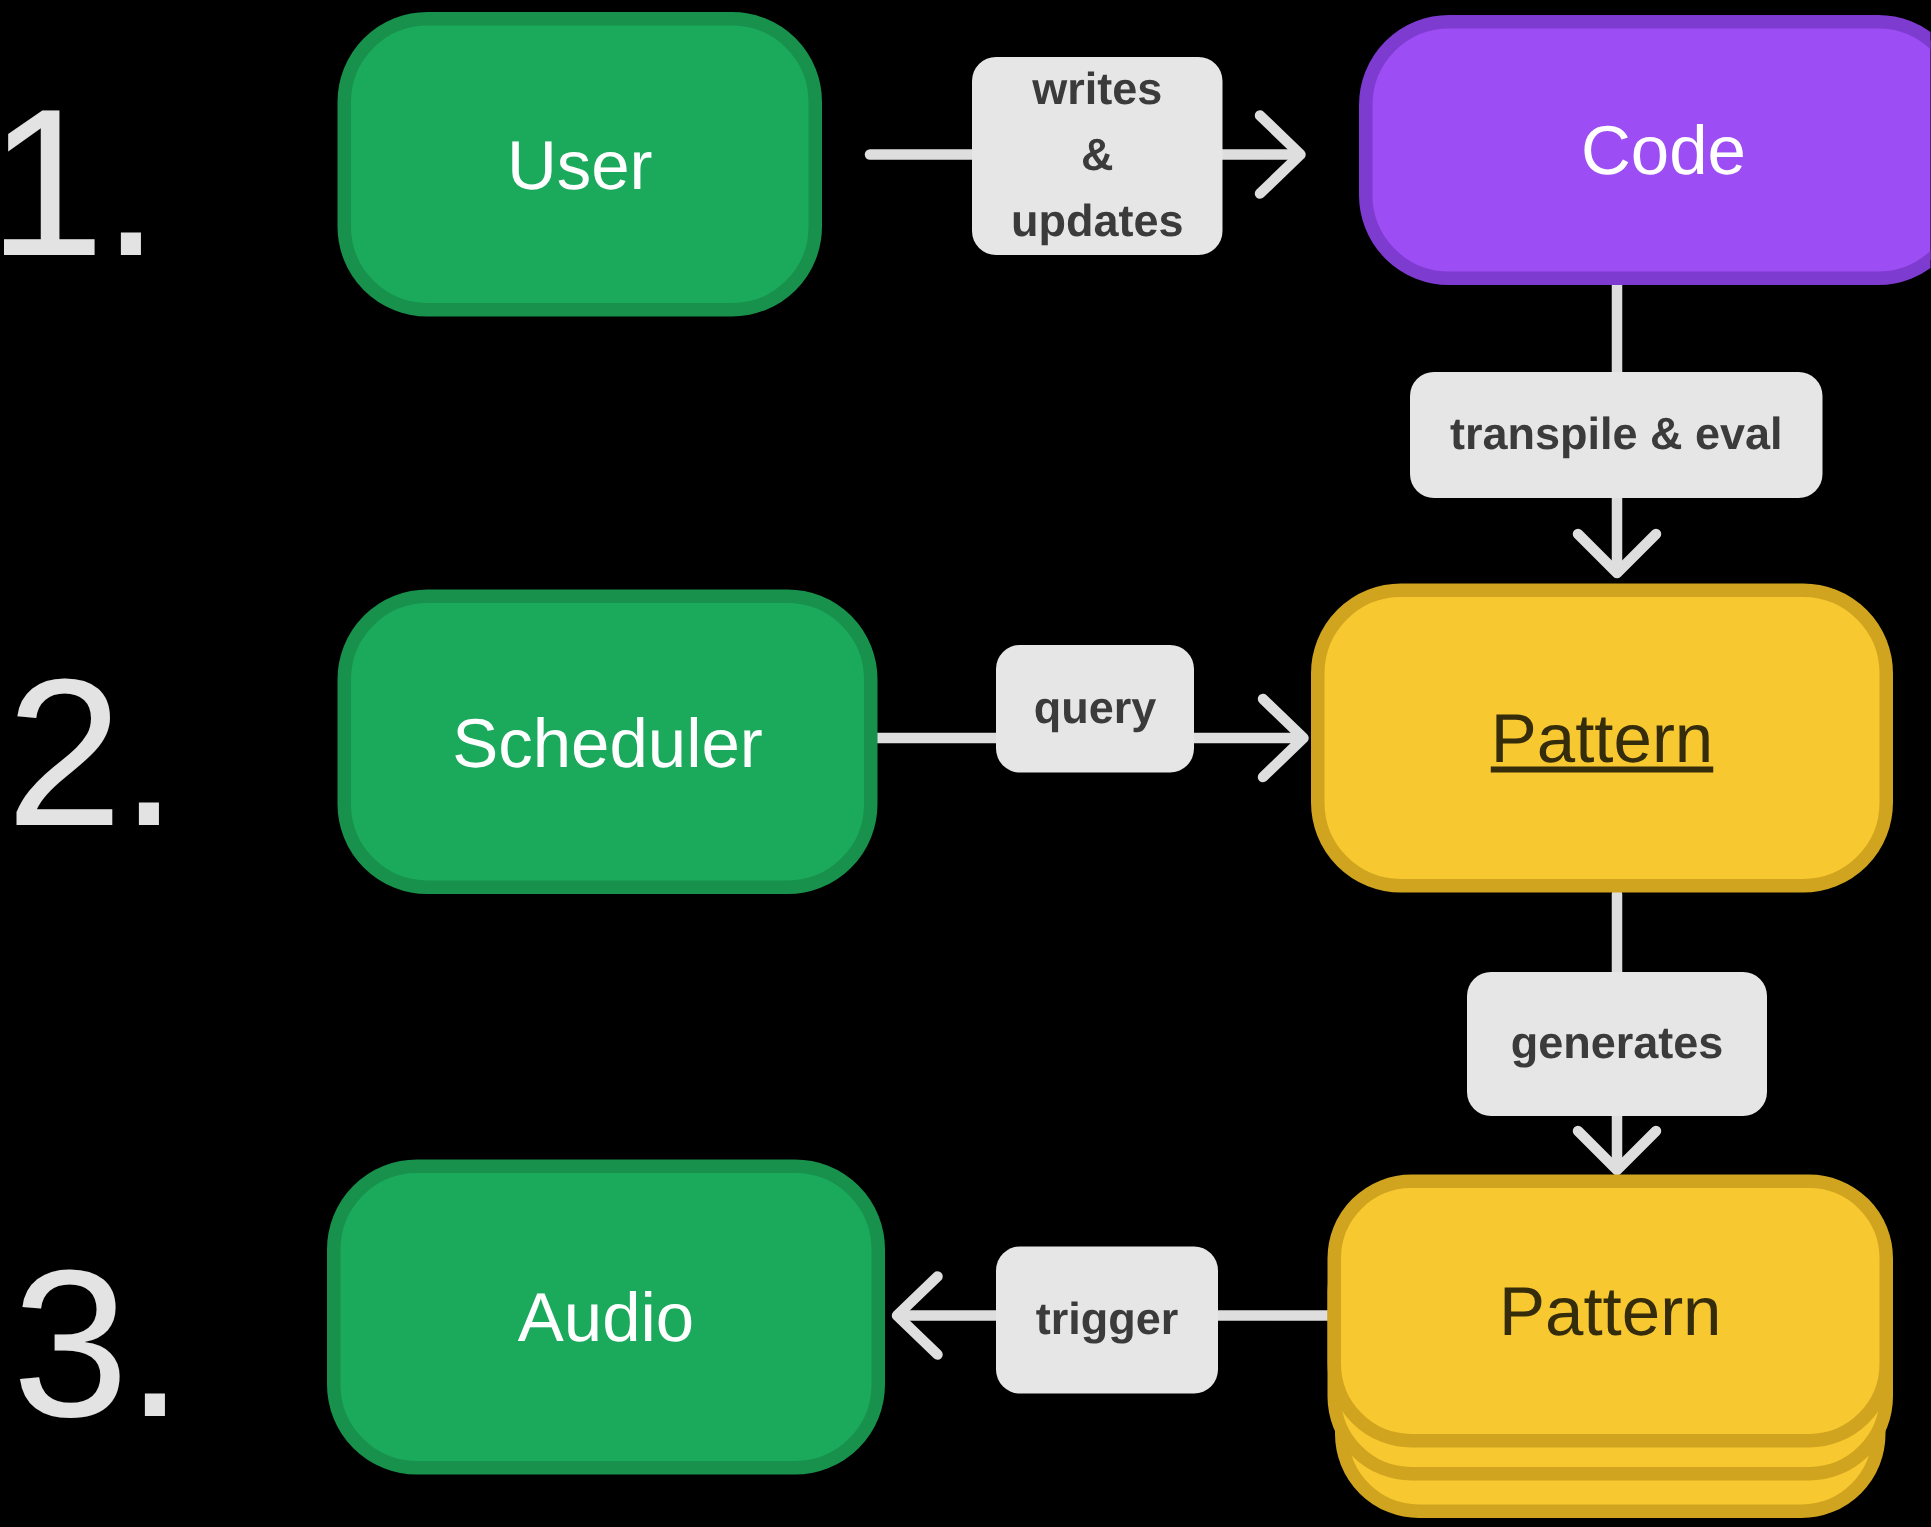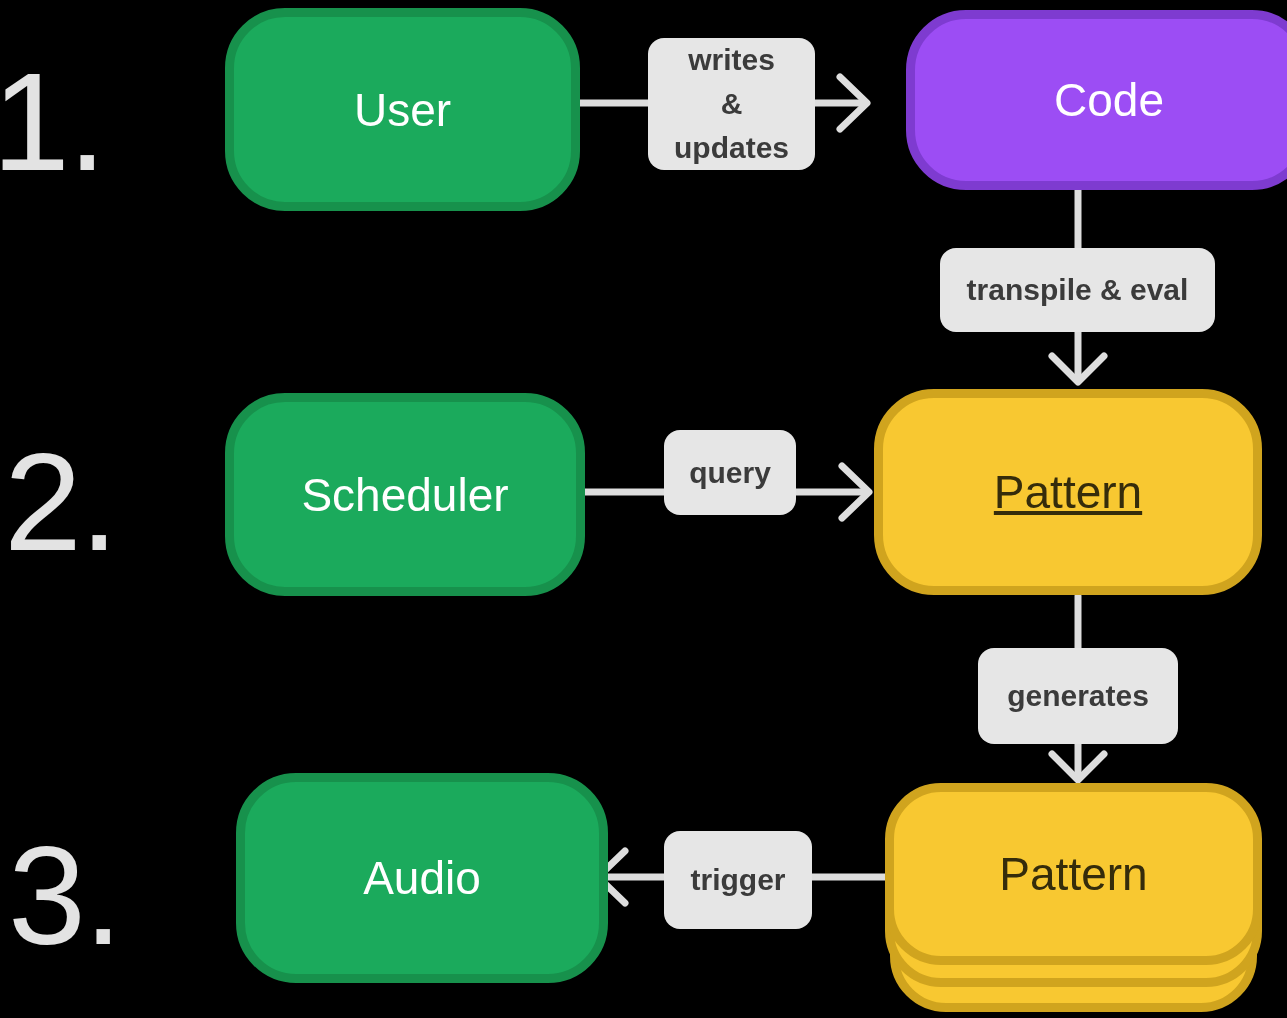--- a/index.html
+++ b/index.html
@@ -35,25 +35,25 @@
     position:absolute;
     display:flex;align-items:center;justify-content:center;
     border-radius:60px;border:9px solid;
     font-size:46px;font-weight:400;
     z-index:2;
   }
   .node.green{background:var(--green-fill);border-color:var(--green-border);color:var(--node-text-light);}
   .node.purple{background:var(--purple-fill);border-color:var(--purple-border);color:var(--node-text-light);}
   .node.yellow{background:var(--yellow-fill);border-color:var(--yellow-border);color:var(--node-text-dark);}
 
-  .node-user{left:225px;top:8px;width:355px;height:203px;}
+  .node-user{left:225px;top:8px;width:323px;height:203px;}
   .node-code{left:874px;top:10px;width:406px;height:180px;margin-left:32px;}
   .node-scheduler{left:225px;top:393px;width:360px;height:203px;}
   .node-pattern{left:874px;top:389px;width:388px;height:206px;text-decoration:underline;}
-  .node-audio{left:218px;top:773px;width:372px;height:210px;margin-left:18px;}
+  .node-audio{left:218px;top:773px;width:372px;height:210px;}
 
   .node-stack{position:absolute;left:885px;top:783px;width:377px;height:235px;z-index:2;}
   .stack-layer{
     position:absolute;border-radius:56px;border:9px solid var(--yellow-border);
     background:var(--yellow-fill);
   }
   .stack-layer.l2{left:0;right:0;top:22px;height:182px;z-index:2;}
   .stack-layer.l3{left:5px;right:5px;top:44px;height:185px;z-index:1;}
   .stack-card{
     position:absolute;left:0;right:0;top:0;height:182px;z-index:3;

